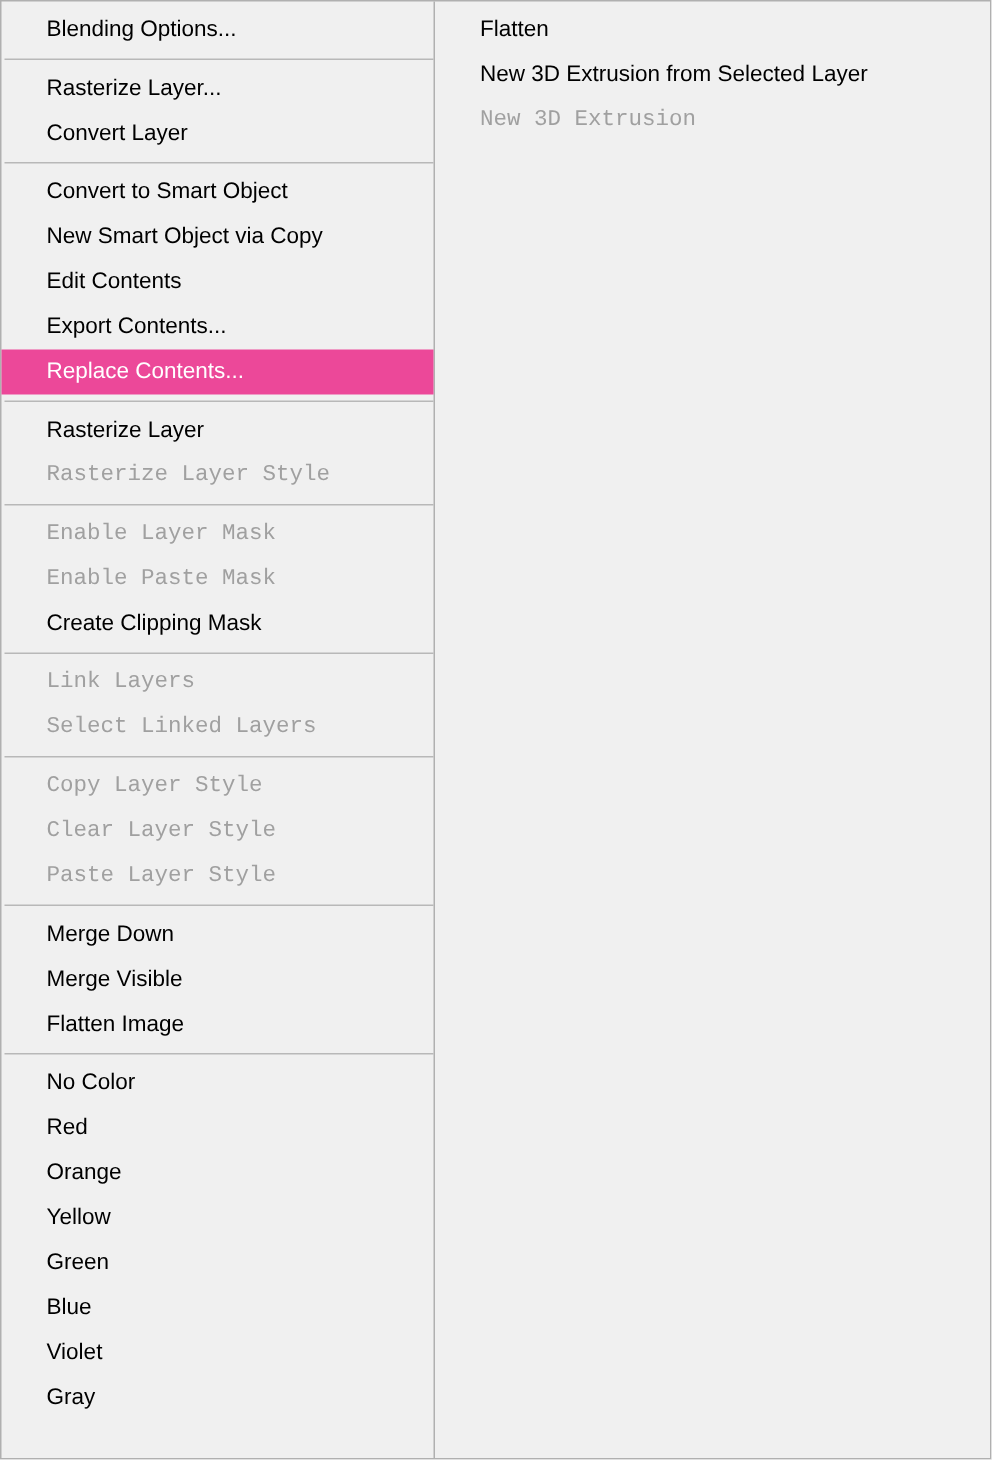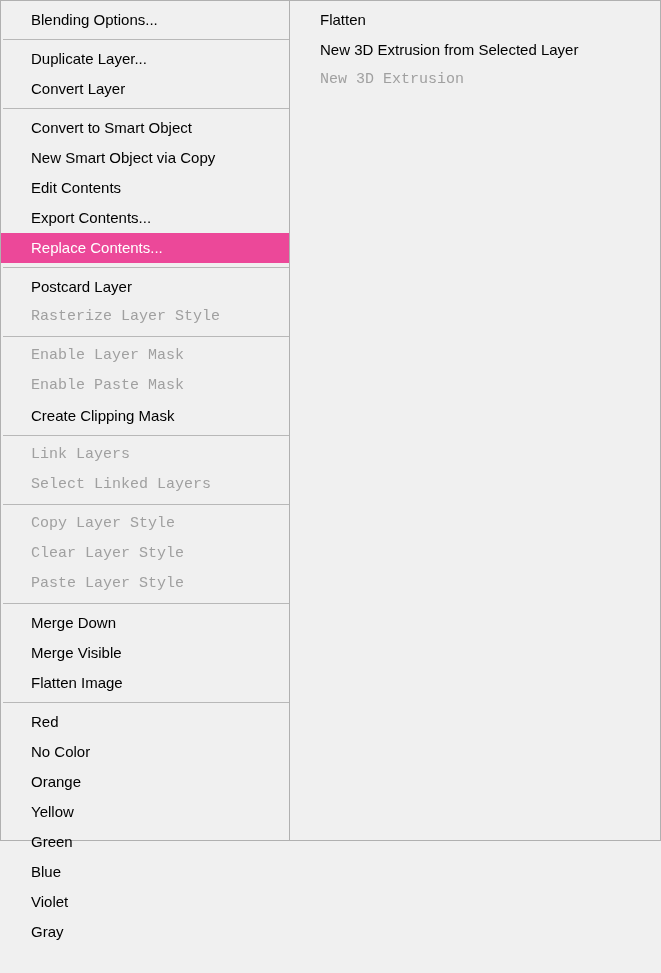--- a/index.html
+++ b/index.html
@@ -11,21 +11,21 @@
       font-family: "Segoe UI", Arial, sans-serif;
       font-size: 15px;
       background: #f0f0f0;
       width: 661px;
       height: 973px;
       position: relative;
     }
     .menu-container {
       display: flex;
       width: 661px;
-      height: 841px;
+      height: 973px;
       border: 1px solid #b0b0b0;
       background: #f0f0f0;
       justify-content: flex-end;
     }
     .menu-column {
       padding-top: 4px;
     }
     .menu-column.left {
       width: 289px;
       border-right: 1px solid #b0b0b0;
@@ -54,49 +54,49 @@
       margin: 4px 0 4px 2px;
     }
   </style>
 </head>
 <body>
 
 <div class="menu-container">
   <div class="menu-column left">
     <div class="menu-item">Blending Options...</div>
     <div class="separator"></div>
-    <div class="menu-item">Duplicate Layer...</div>
+    <div class="menu-item">Rasterize Layer...</div>
     <div class="menu-item">Convert Layer</div>
     <div class="separator"></div>
     <div class="menu-item">Convert to Smart Object</div>
     <div class="menu-item">New Smart Object via Copy</div>
     <div class="menu-item">Edit Contents</div>
     <div class="menu-item">Export Contents...</div>
     <div class="menu-item highlighted">Replace Contents...</div>
     <div class="separator"></div>
-    <div class="menu-item">Postcard Layer</div>
+    <div class="menu-item">Rasterize Layer</div>
     <div class="menu-item disabled">Rasterize Layer Style</div>
     <div class="separator"></div>
     <div class="menu-item disabled">Enable Layer Mask</div>
     <div class="menu-item disabled">Enable Paste Mask</div>
     <div class="menu-item">Create Clipping Mask</div>
     <div class="separator"></div>
     <div class="menu-item disabled">Link Layers</div>
     <div class="menu-item disabled">Select Linked Layers</div>
     <div class="separator"></div>
     <div class="menu-item disabled">Copy Layer Style</div>
     <div class="menu-item disabled">Clear Layer Style</div>
     <div class="menu-item disabled">Paste Layer Style</div>
     <div class="separator"></div>
     <div class="menu-item">Merge Down</div>
     <div class="menu-item">Merge Visible</div>
     <div class="menu-item">Flatten Image</div>
     <div class="separator"></div>
+    <div class="menu-item">No Color</div>
     <div class="menu-item">Red</div>
-    <div class="menu-item">No Color</div>
     <div class="menu-item">Orange</div>
     <div class="menu-item">Yellow</div>
     <div class="menu-item">Green</div>
     <div class="menu-item">Blue</div>
     <div class="menu-item">Violet</div>
     <div class="menu-item">Gray</div>
   </div>
   <div class="menu-column right">
     <div class="menu-item">Flatten</div>
     <div class="menu-item">New 3D Extrusion from Selected Layer</div>

